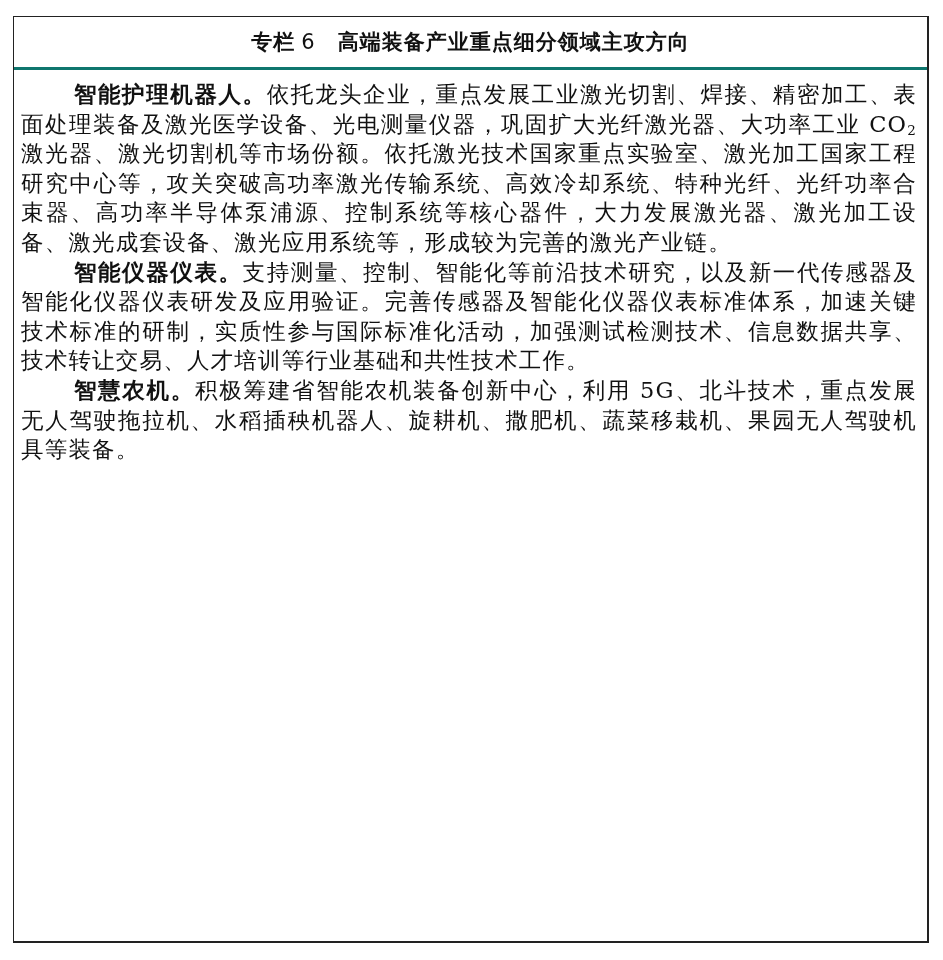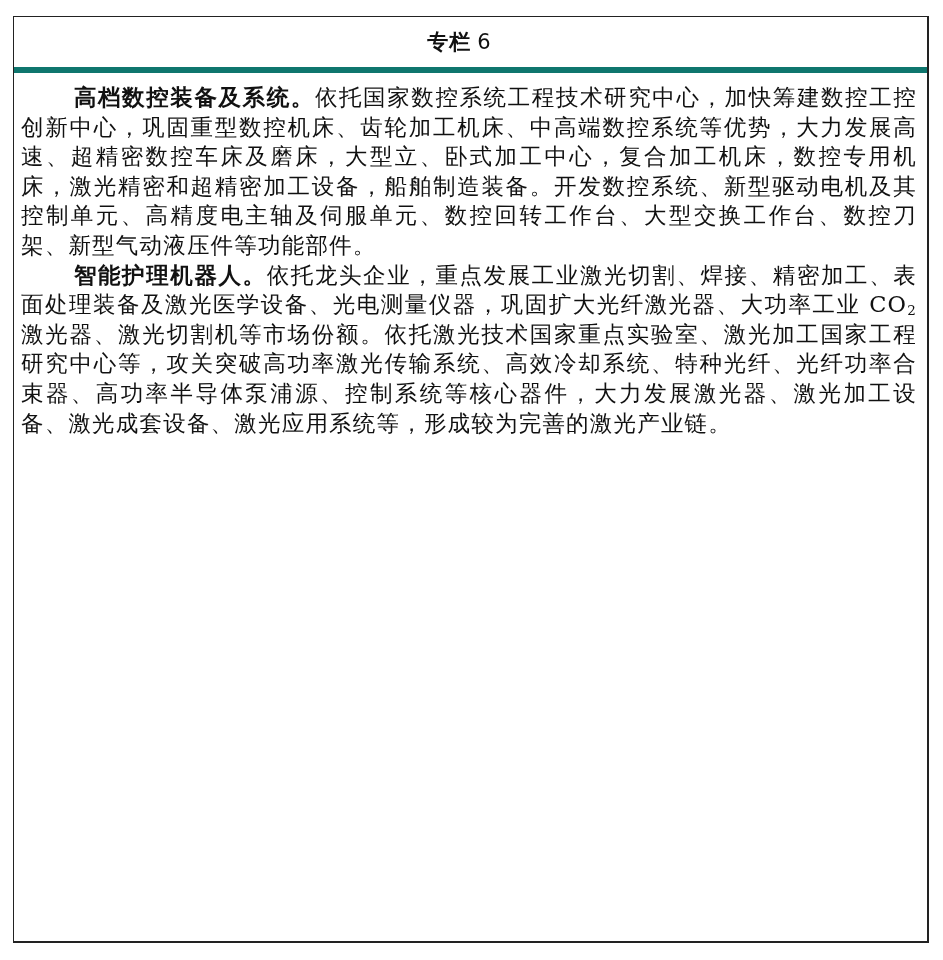--- a/index.html
+++ b/index.html
@@ -1,34 +1,36 @@
 <!DOCTYPE html>
 <html><head>
 <meta charset="utf-8">
 <style>
   html, body { margin:0; padding:0; background:#ffffff; }
   body { width:943px; height:960px; position:relative; overflow:hidden;
          font-family:"DejaVu Serif", "Liberation Serif", serif; color:#111; }
   .box { position:absolute; left:13px; top:16px; width:916px; height:927px;
          border:1px solid #222; border-right-width:2px; border-bottom-width:2px; box-sizing:border-box; }
-  .title { height:50px; border-bottom:6px solid #0f766e; display:flex; align-items:center;
+  .title { height:50px; border-bottom:3px solid #0f766e; display:flex; align-items:center;
            justify-content:center; font-family:"DejaVu Sans", "Liberation Sans", sans-serif;
            font-weight:bold; font-size:21px; letter-spacing:1px; }
   .title .num { margin:0 22px 0 6px; font-weight:normal; }
   .content { padding:10px 10px 0 7px; }
   .para { font-size:22.5px; line-height:29.6px; text-indent:2.35em; text-align:justify;
           margin:0; letter-spacing:1.2px; }
   .para .head { font-family:"DejaVu Sans", "Liberation Sans", sans-serif; font-weight:bold; }
   sub { font-size:0.6em; vertical-align:-0.2em; line-height:0; }
 </style>
 </head>
 <body>
 
 <div class="box">
   <div class="title">
     <span>专栏</span>
     <span class="num">6</span>
+    <span>高端装备产业重点细分领域主攻方向</span>
   </div>
   <div class="content">
-    <p class="para"><span class="head">高档数控装备及系统。</span><span>依托国家数控系统工程技术研究中心，加快筹建数控工控创新中心，巩固重型数控机床、齿轮加工机床、中高端数控系统等优势，大力发展高速、超精密数控车床及磨床，大型立、卧式加工中心，复合加工机床，数控专用机床，激光精密和超精密加工设备，船舶制造装备。开发数控系统、新型驱动电机及其控制单元、高精度电主轴及伺服单元、数控回转工作台、大型交换工作台、数控刀架、新型气动液压件等功能部件。</span></p>
     <p class="para"><span class="head">智能护理机器人。</span><span>依托龙头企业，重点发展工业激光切割、焊接、精密加工、表面处理装备及激光医学设备、光电测量仪器，巩固扩大光纤激光器、大功率工业 CO</span><sub>2</sub><span> 激光器、激光切割机等市场份额。依托激光技术国家重点实验室、激光加工国家工程研究中心等，攻关突破高功率激光传输系统、高效冷却系统、特种光纤、光纤功率合束器、高功率半导体泵浦源、控制系统等核心器件，大力发展激光器、激光加工设备、激光成套设备、激光应用系统等，形成较为完善的激光产业链。</span></p>
+    <p class="para"><span class="head">智能仪器仪表。</span><span>支持测量、控制、智能化等前沿技术研究，以及新一代传感器及智能化仪器仪表研发及应用验证。完善传感器及智能化仪器仪表标准体系，加速关键技术标准的研制，实质性参与国际标准化活动，加强测试检测技术、信息数据共享、技术转让交易、人才培训等行业基础和共性技术工作。</span></p>
+    <p class="para"><span class="head">智慧农机。</span><span>积极筹建省智能农机装备创新中心，利用 5G、北斗技术，重点发展无人驾驶拖拉机、水稻插秧机器人、旋耕机、撒肥机、蔬菜移栽机、果园无人驾驶机具等装备。</span></p>
   </div>
 </div>
 
 </body></html>

